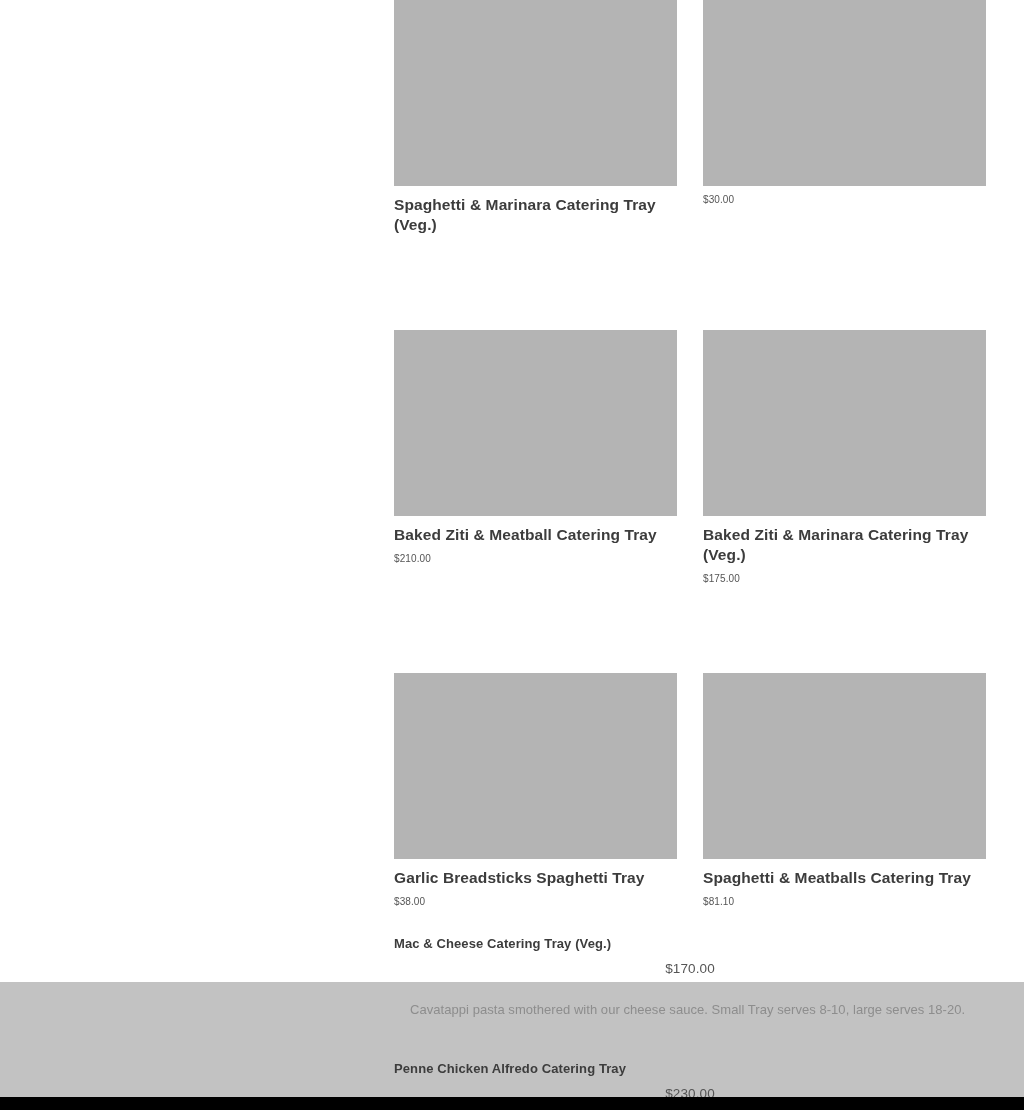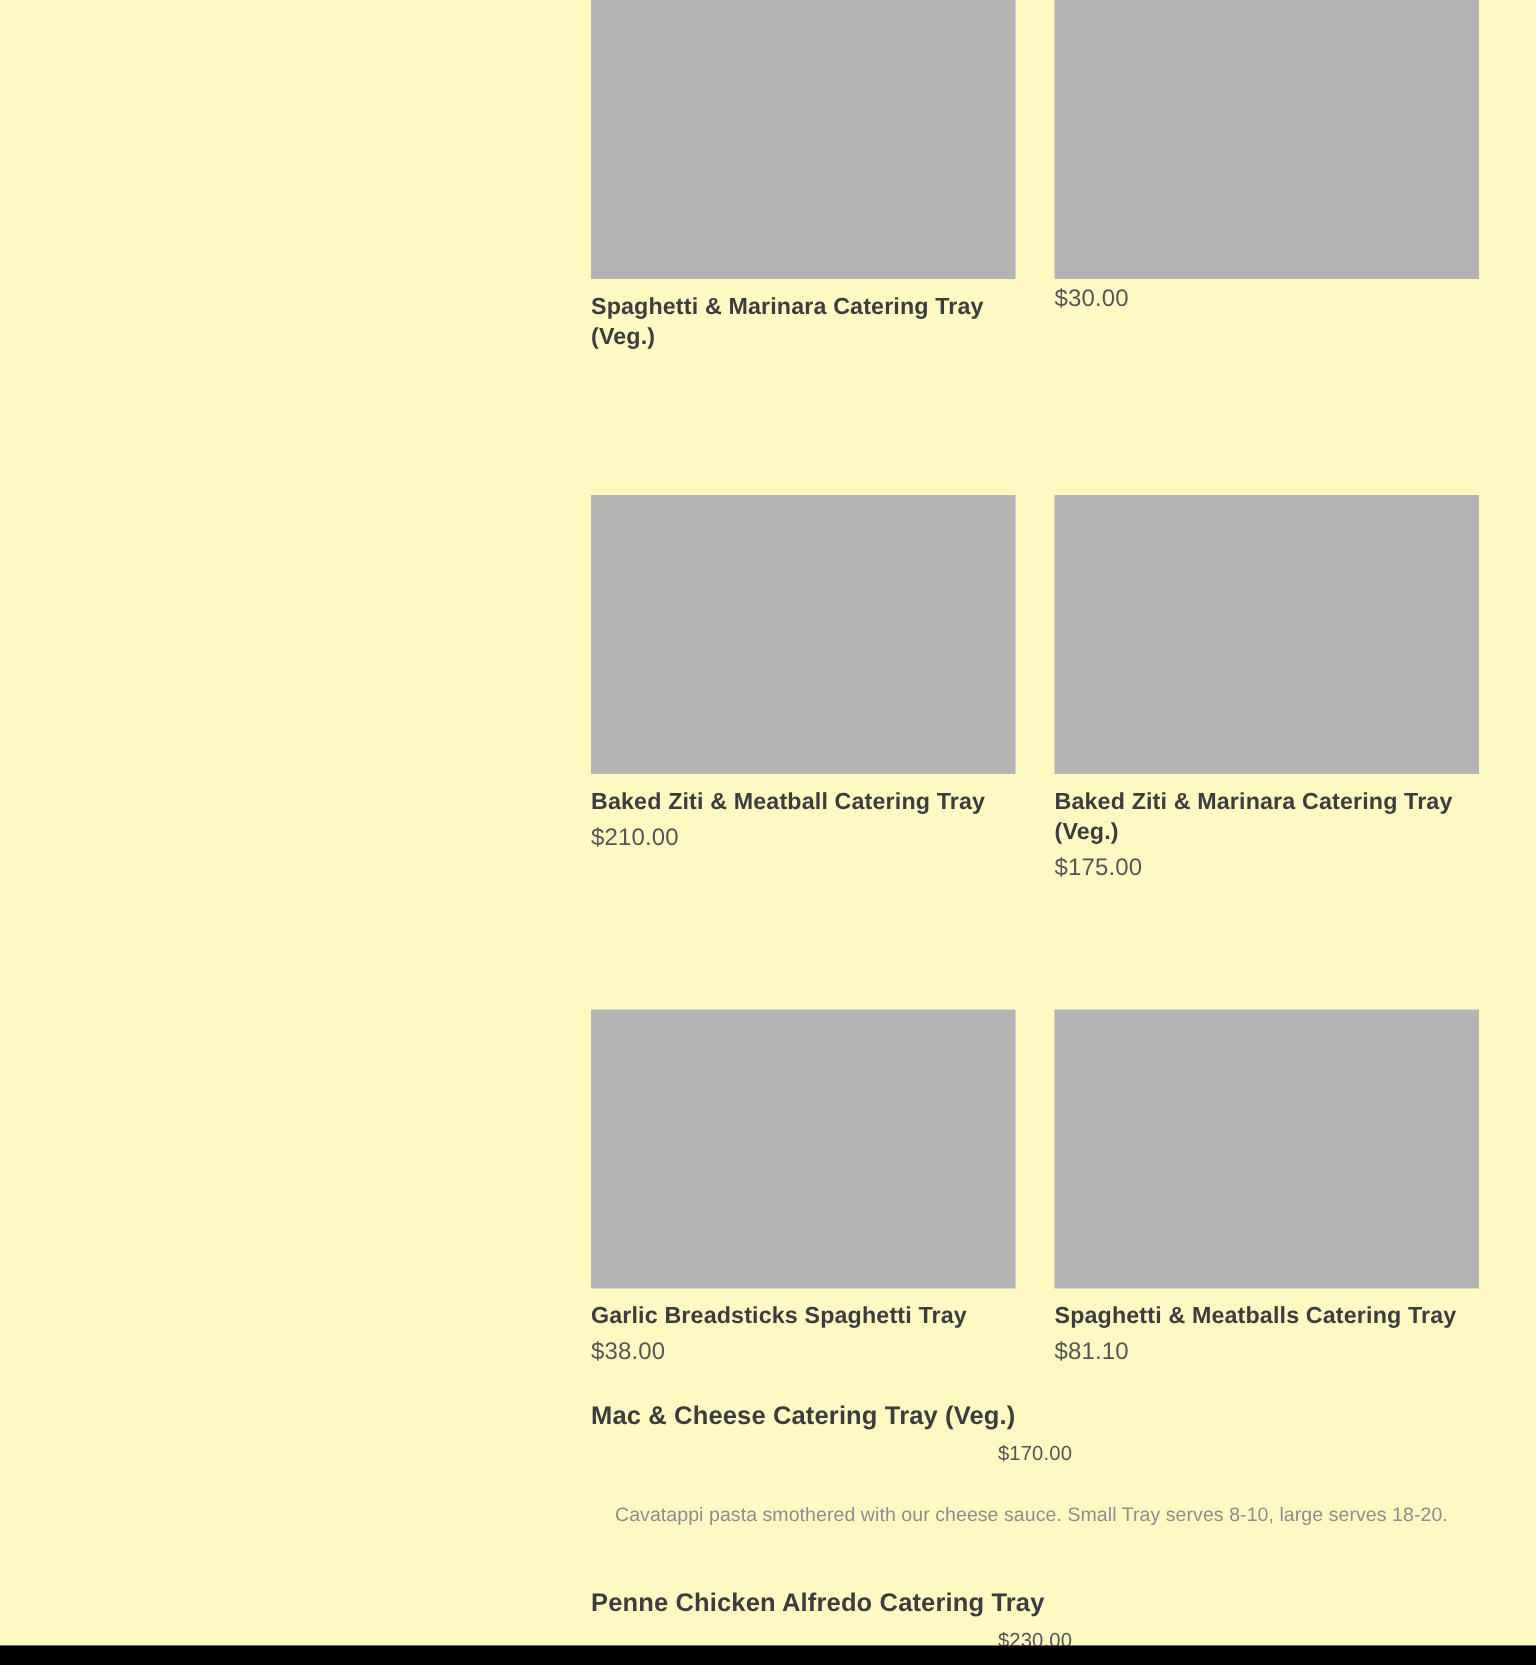--- a/index.html
+++ b/index.html
@@ -14,22 +14,22 @@
     font-family: "Liberation Sans", sans-serif;
     overflow: hidden;
     position: relative;
   }
 
   .page {
     position: absolute;
     left: 0;
     top: 0;
     width: 1024px;
-    height: 1097px;
-    background: #fef9c3;
+    height: 982px;
+    background: #ffffff;
   }
 
   .bottom-bar {
     position: absolute;
     left: 0;
     top: 1097px;
     width: 1024px;
     height: 13px;
     background: #000000;
   }
@@ -61,37 +61,37 @@
     font-size: 15.5px;
     line-height: 20px;
     color: #3c3c3c;
     font-weight: 600;
     letter-spacing: 0.1px;
     margin: 0;
     padding: 9px 0 0 0;
   }
 
   .card-price {
-    font-size: 16px;
+    font-size: 10px;
     line-height: 18px;
     color: #555555;
     margin: 0;
     padding: 5px 0 0 0;
     letter-spacing: 0.1px;
   }
 
   
   .list-entry {
     width: 592px;
     padding-top: 22px;
   }
   .list-entry:first-of-type { padding-top: 24px; }
 
   .entry-title {
-    font-size: 17px;
+    font-size: 13px;
     line-height: 21px;
     color: #3c3c3c;
     font-weight: 600;
     letter-spacing: 0.1px;
     margin: 0;
   }
 
   .entry-price {
     font-size: 13.5px;
     line-height: 18px;

